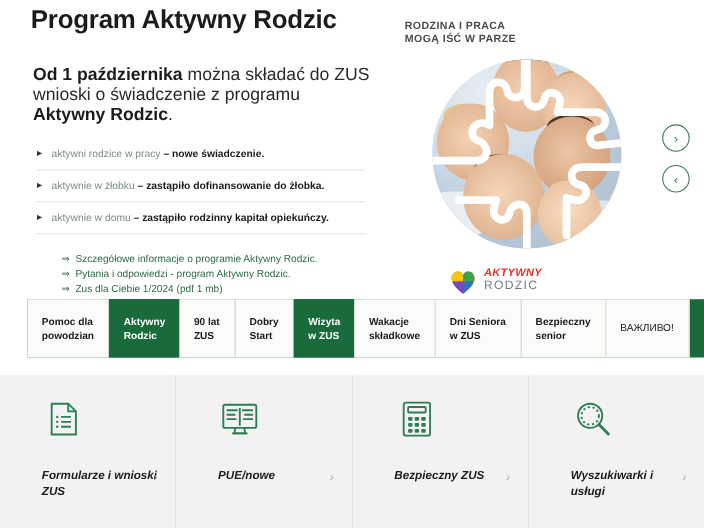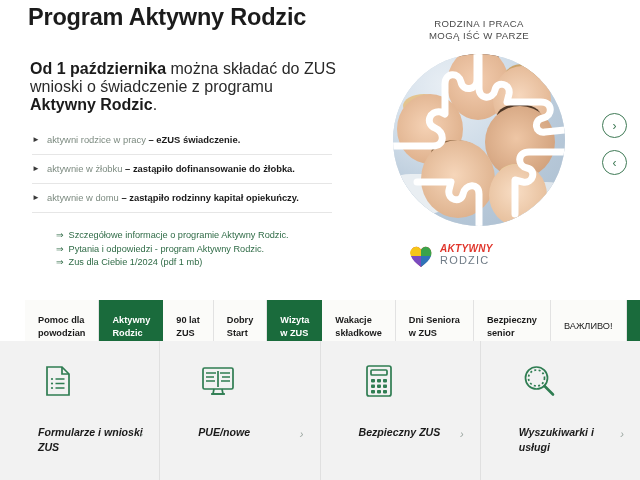--- a/index.html
+++ b/index.html
@@ -46,22 +46,22 @@
   .link-row {
     display: flex; align-items: baseline; gap: 5px;
     font-size: 9.2px; line-height: 13.5px; color: #2f6b46;
   }
   .link-row .arrow { font-size: 9px; }
 
   
   .hero-img { position: absolute; left: 368px; top: 4px; width: 222px; height: 276px; }
   .hero-claim {
     position: absolute; left: 0; top: 14px; width: 222px;
-    text-align: center; color: #4a4a4a;
-    font-size: 9.6px; line-height: 11.5px; letter-spacing: 0.4px;
+    color: #4a4a4a;
+    font-size: 9.6px; line-height: 11.5px; letter-spacing: 0.4px; font-weight: bold;
   }
   .circle-wrap { position: absolute; left: 11px; top: 36px; width: 200px; height: 200px; }
   .ring { position: absolute; inset: 0; border-radius: 50%; }
   .ring svg { display: block; }
   .photo {
     position: absolute; left: 14px; top: 14px; width: 172px; height: 172px;
     border-radius: 50%; overflow: hidden;
     background: #cfd9e2;
   }
   .photo .sky {
@@ -106,21 +106,21 @@
     border: 1px solid #3f7a56; background: #fff;
     display: flex; align-items: center; justify-content: center;
     color: #3f7a56; font-size: 12px; line-height: 1;
     cursor: pointer;
   }
   .c-next { left: 602px; top: 113px; }
   .c-prev { left: 602px; top: 150px; }
 
   
   .tabbar {
-    position: absolute; left: 25px; top: 300px; width: 615px; height: 53px;
+    position: absolute; left: 25px; top: 272px; width: 615px; height: 53px;
     background: #1a6b3c;
   }
   .tabs { display: flex; height: 53px; align-items: stretch; }
   .tab {
     display: flex; align-items: center;
     padding: 0 13px;
     font-size: 9.2px; line-height: 12.5px; font-weight: 700;
     color: #1b1b1b; background: #fbfbf9;
     border-right: 1px solid #e2e2e2;
     white-space: pre-line;
@@ -169,21 +169,21 @@
     <h1 class="hero-title">Program Aktywny Rodzic</h1>
 
     <p class="hero-lead">
       <b>Od 1 października</b><span> można składać do ZUS wnioski o świadczenie z programu </span><b>Aktywny Rodzic</b><span>.</span>
     </p>
 
 
     <div class="bullets">
       <div class="bullet">
         <span class="tri">►</span>
-        <span><span class="lead-txt">aktywni rodzice w pracy</span> <span class="tail-txt">– eZUS świadczenie.</span></span>
+        <span><span class="lead-txt">aktywni rodzice w pracy</span> <span class="tail-txt">– nowe świadczenie.</span></span>
       </div>
       <div class="bullet">
         <span class="tri">►</span>
         <span><span class="lead-txt">aktywnie w żłobku</span> <span class="tail-txt">– zastąpiło dofinansowanie do żłobka.</span></span>
       </div>
       <div class="bullet">
         <span class="tri">►</span>
         <span><span class="lead-txt">aktywnie w domu</span> <span class="tail-txt">– zastąpiło rodzinny kapitał opiekuńczy.</span></span>
       </div>
     </div>

